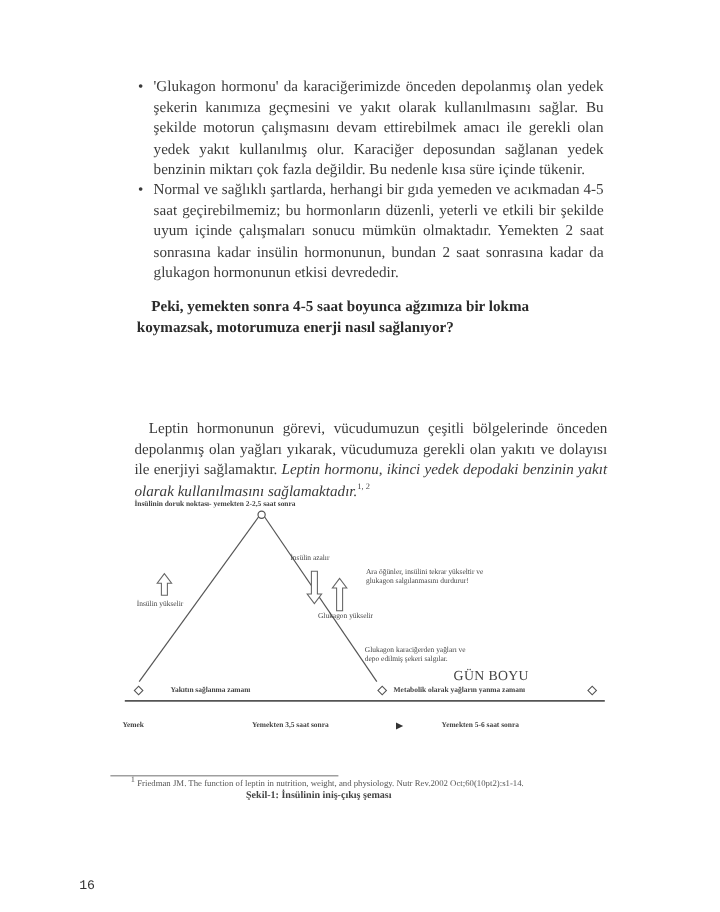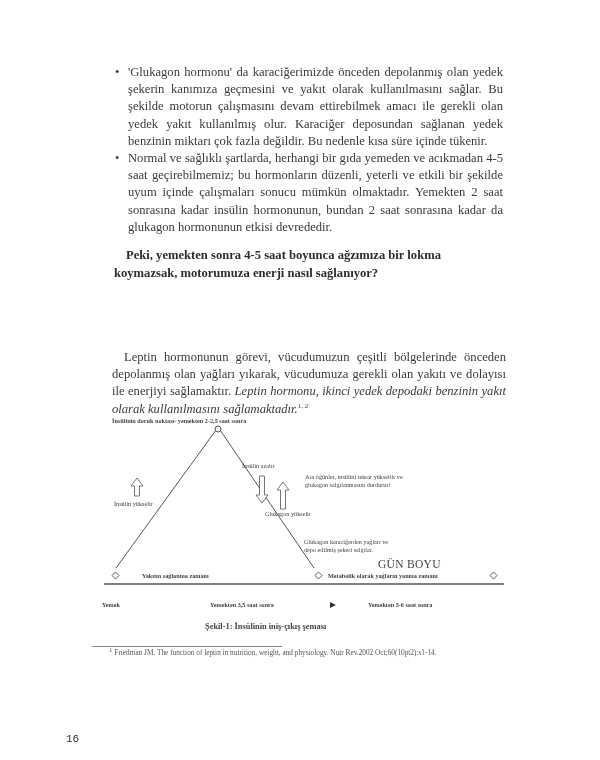--- a/index.html
+++ b/index.html
@@ -18,21 +18,21 @@
     .para .ind { display: inline-block; width: 12px; }
     .p1 { top: 298px; }
     .p2 { top: 349px; }
     .italic { font-style: italic; }
     sup { font-size: 7px; line-height: 0; }
     .figure { position: absolute; left: 100px; top: 418px; width: 410px; height: 215px; }
     .figure svg { position: absolute; left: 0; top: 0; }
     .flabel { position: absolute; font-size: 6.2px; line-height: 7.5px; color: #444; white-space: nowrap; }
     .flabel.b { font-weight: bold; }
     .gunboyu { position: absolute; font-size: 11.5px; color: #444; letter-spacing: 0.3px; }
-    .caption { position: absolute; left: 205px; top: 622px; font-size: 8.4px; font-weight: bold; color: #444; }
+    .caption { position: absolute; left: 205px; top: 658px; font-size: 8.4px; font-weight: bold; color: #444; }
     .fnrule { position: absolute; left: 92px; top: 646px; width: 190px; height: 0; border-top: 1px solid #888; }
     .footnotes { position: absolute; left: 109px; top: 648px; width: 400px; font-size: 7.3px; line-height: 9.8px; color: #555; }
     .pagenum { position: absolute; left: 66px; top: 733px; font-family: Liberation Mono, monospace; font-size: 11px; color: #333; }
   </style>
 </head>
 <body>
 
 <div class="page">
 
   <ul class="bullets text">

